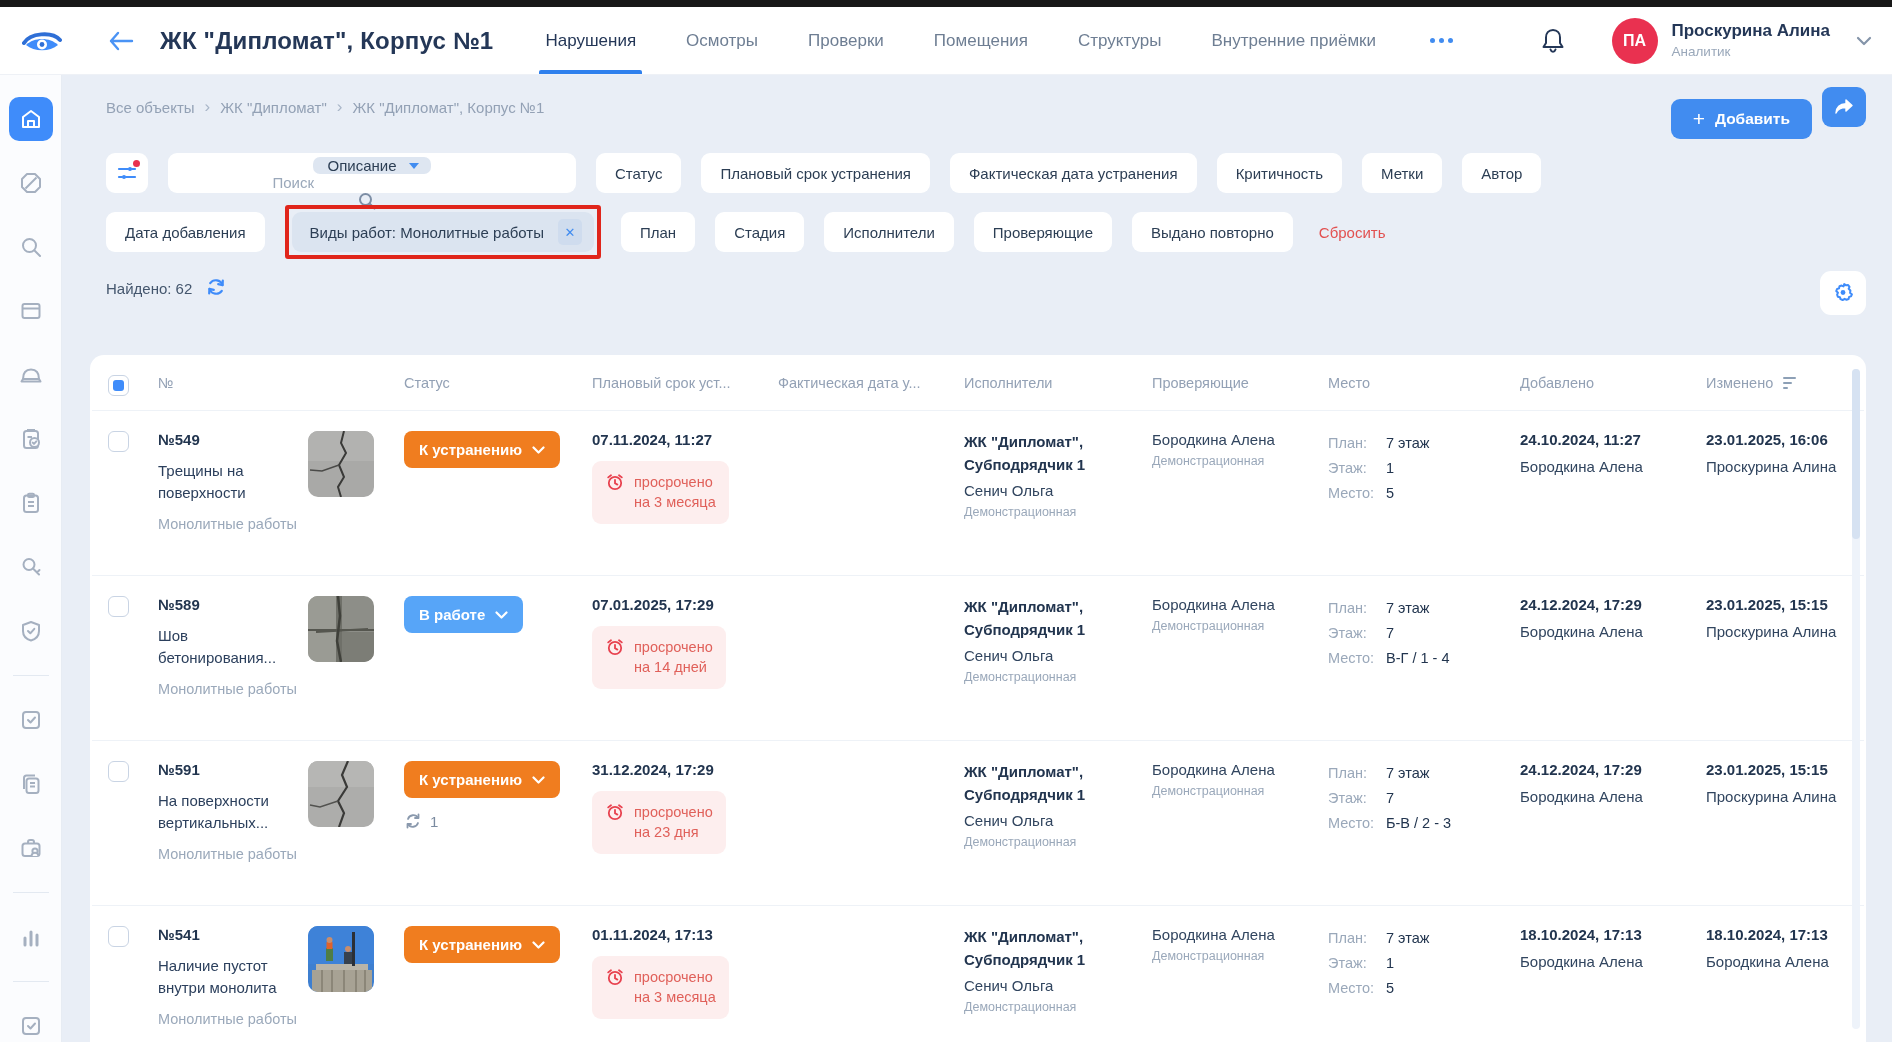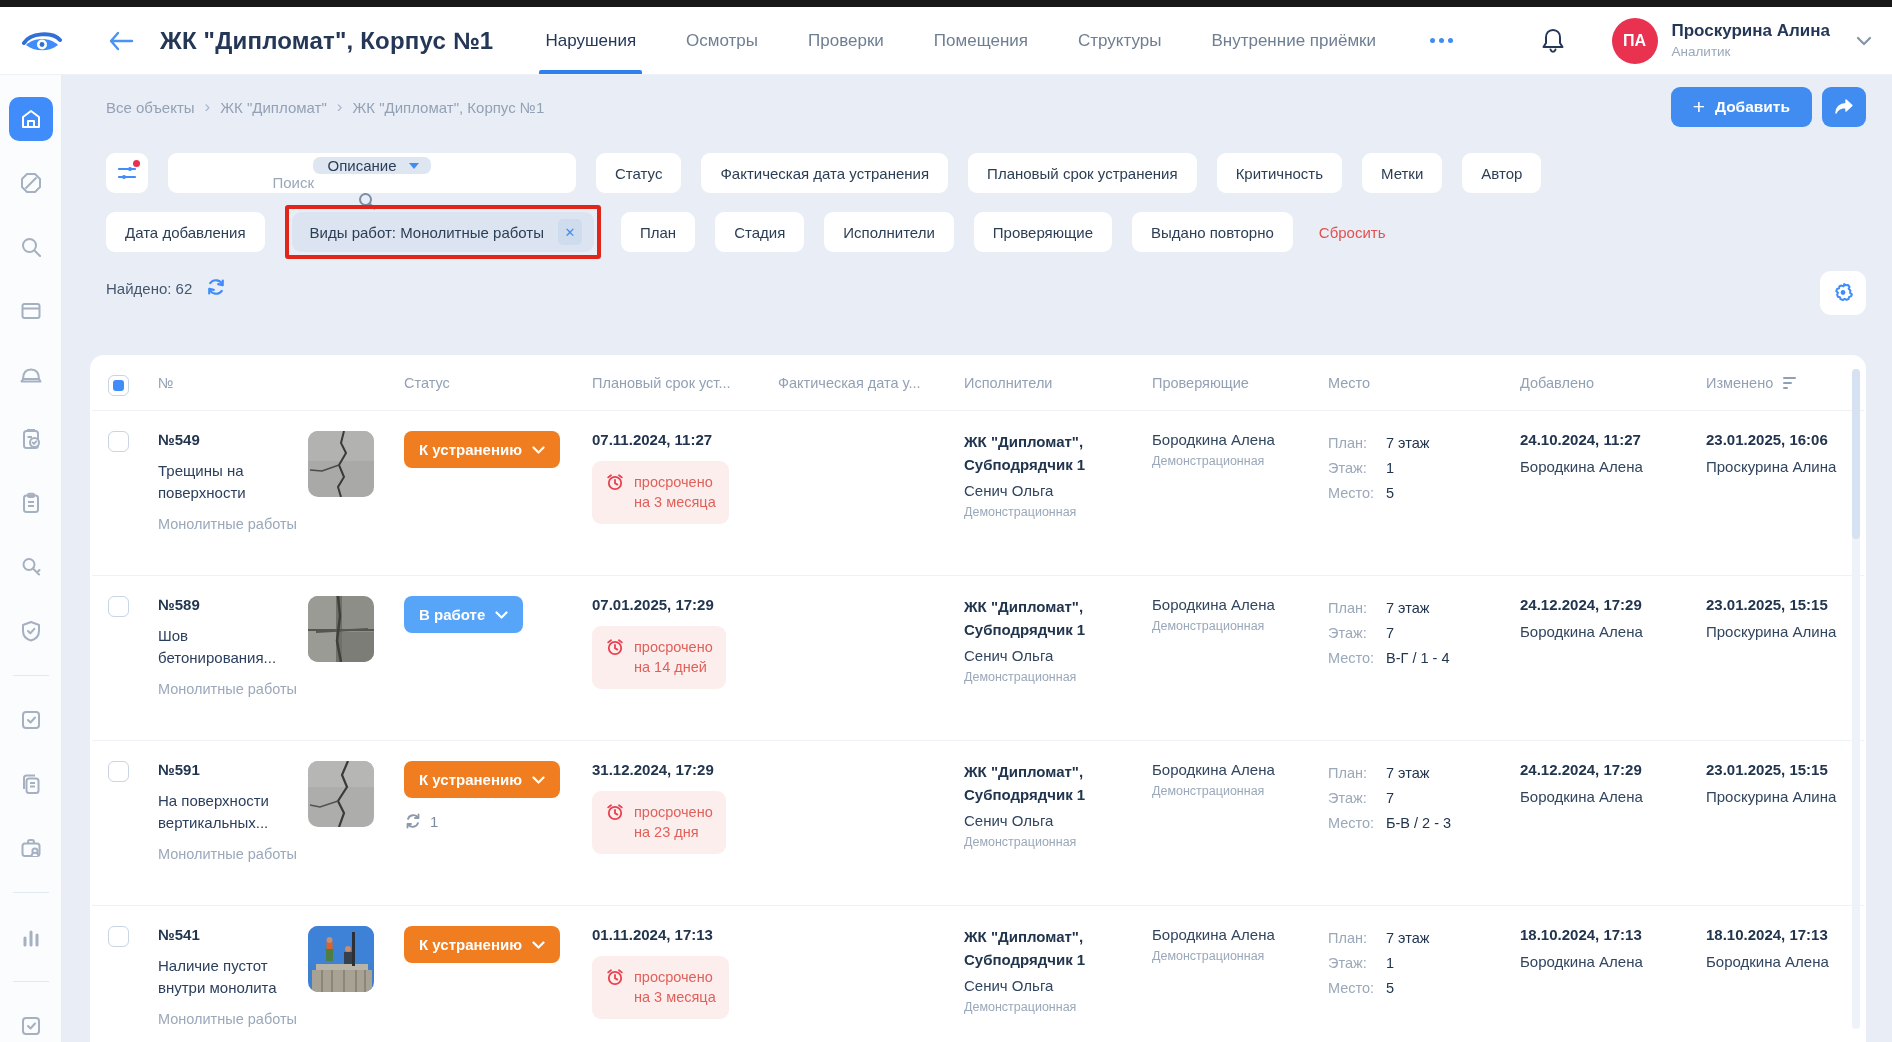--- a/index.html
+++ b/index.html
@@ -37,21 +37,21 @@
   .side-divider { width:36px; height:1px; background:#e3e9f1; margin:2px 0 22px 0; flex:0 0 auto; }
 
   
   .content { position:absolute; left:62px; top:75px; width:1830px; height:967px; }
 
   .breadcrumb { position:absolute; left:44px; top:22px; display:flex; align-items:center; gap:10px; font-size:15px; color:#93a1b5; }
   .crumb { cursor:pointer; white-space:nowrap; }
   .crumb-sep { color:#a9b6c8; font-size:14px; }
   .crumb-sep::after { content:"›"; font-size:17px; }
 
-  .add-btn { position:absolute; right:80px; top:12px; height:40px; padding:16px 22px; background:#418cf0; border:none; border-radius:9px; color:#fff; font-size:15.5px; font-weight:bold; display:flex; align-items:center; gap:10px; cursor:pointer; font-family:inherit; }
+  .add-btn { position:absolute; right:80px; top:24px; height:40px; padding:16px 22px; background:#418cf0; border:none; border-radius:9px; color:#fff; font-size:15.5px; font-weight:bold; display:flex; align-items:center; gap:10px; cursor:pointer; font-family:inherit; }
   .plus-icon::before { content:"+"; font-size:21px; font-weight:normal; line-height:1; }
   .share-btn { position:absolute; right:26px; top:12px; width:44px; height:40px; background:#418cf0; border:none; border-radius:9px; display:flex; align-items:center; justify-content:center; cursor:pointer; }
 
   
   .filter-row1 { position:absolute; left:44px; top:78px; display:flex; align-items:center; gap:20px; }
   .filter-row2 { position:absolute; left:44px; top:130px; display:flex; align-items:center; gap:20px; }
   .sliders-btn { width:42px; height:40px; background:#fff; border-radius:9px; display:flex; align-items:center; justify-content:center; position:relative; cursor:pointer; }
   .sliders-btn .dot { position:absolute; top:7px; right:8px; width:7px; height:7px; background:#e9314f; border-radius:50%; }
   .search-combo { width:408px; height:40px; background:#fff; border-radius:9px; display:flex; align-items:center; padding:4px;flex-direction:column; }
   .cat-chip { height:32px; background:#dee6f1; border-radius:7px; display:flex; align-items:center; gap:12px; padding:0 12px 0 14px; font-size:15px; color:#2c3e54; cursor:pointer; white-space:nowrap; }
@@ -294,22 +294,22 @@
       </div>
       <input class="search-input" type="text" placeholder="Поиск" style="">
       <span class="search-icon">
         <svg width="20" height="20" viewBox="0 0 20 20" fill="none" stroke="#7d8ea5" stroke-width="2">
             <circle cx="8.5" cy="8.5" r="5.5"></circle>
             <path d="M12.8 12.8 L17.5 17.5" stroke-linecap="round"></path>
           </svg>
       </span>
     </div>
     <button class="pill">Статус</button>
+    <button class="pill">Плановый срок устранения</button>
     <button class="pill">Фактическая дата устранения</button>
-    <button class="pill">Плановый срок устранения</button>
     <button class="pill">Критичность</button>
     <button class="pill">Метки</button>
     <button class="pill">Автор</button>
   </div>
 
   <div class="filter-row2">
     <button class="pill">Дата добавления</button>
     <div class="annotation-box">
       <div class="chip-active">
         <span>Виды работ: Монолитные работы</span>

